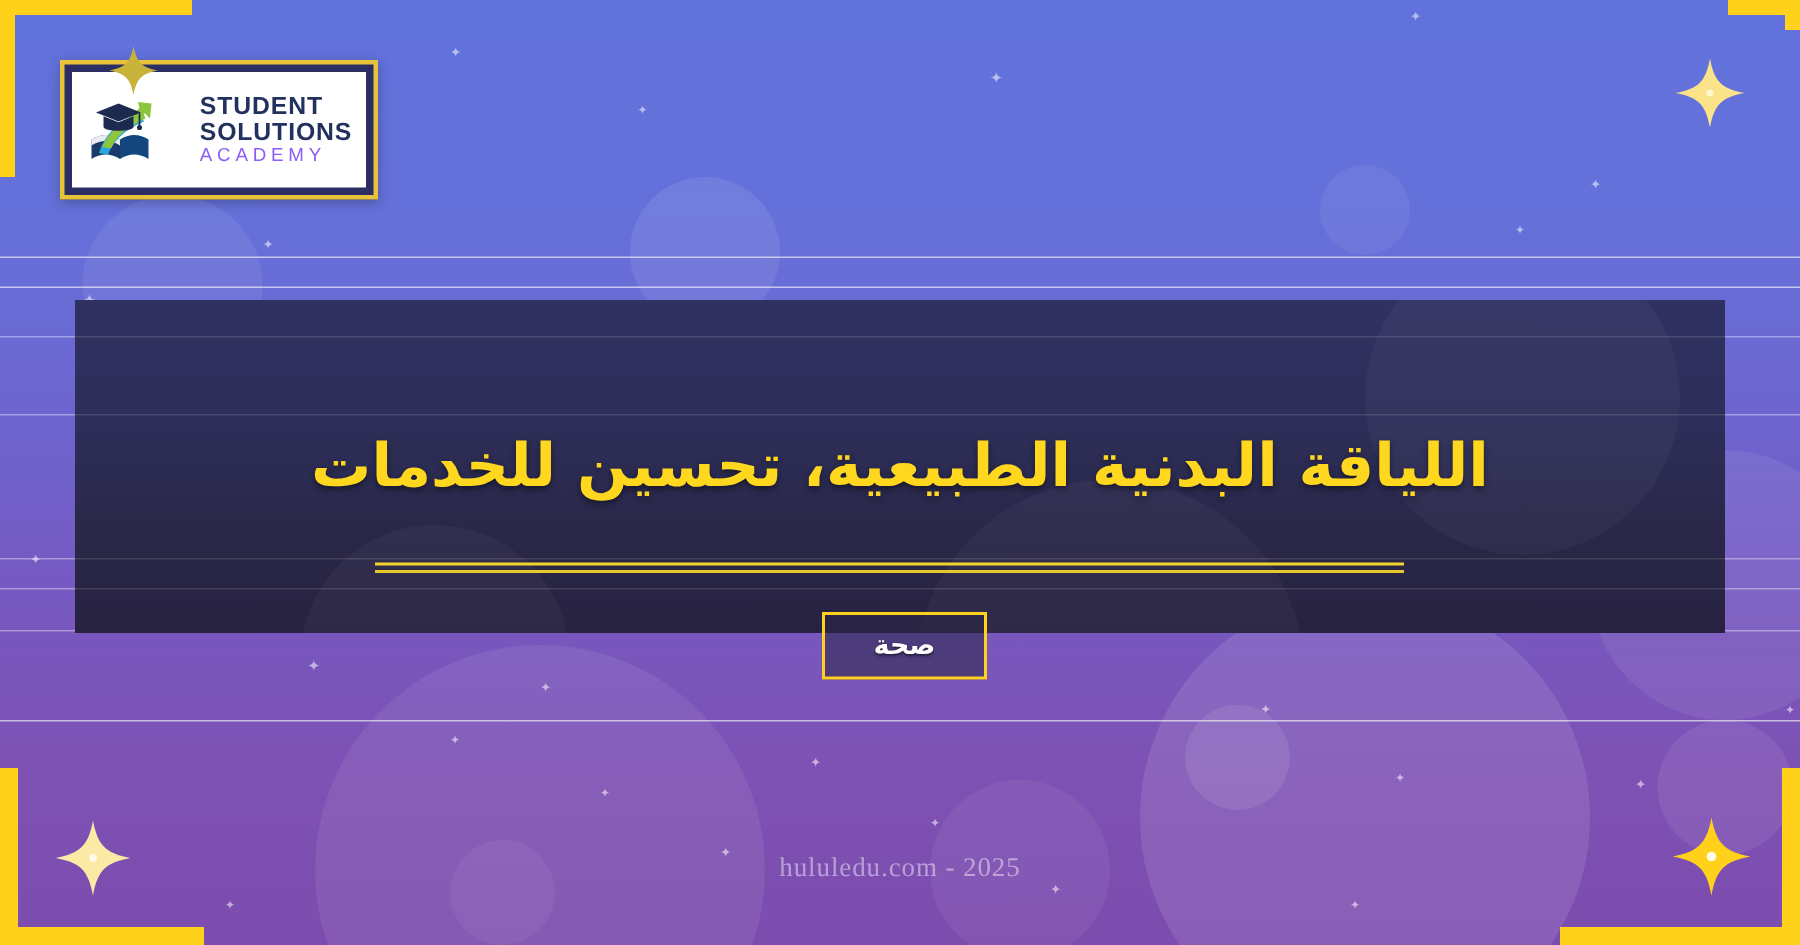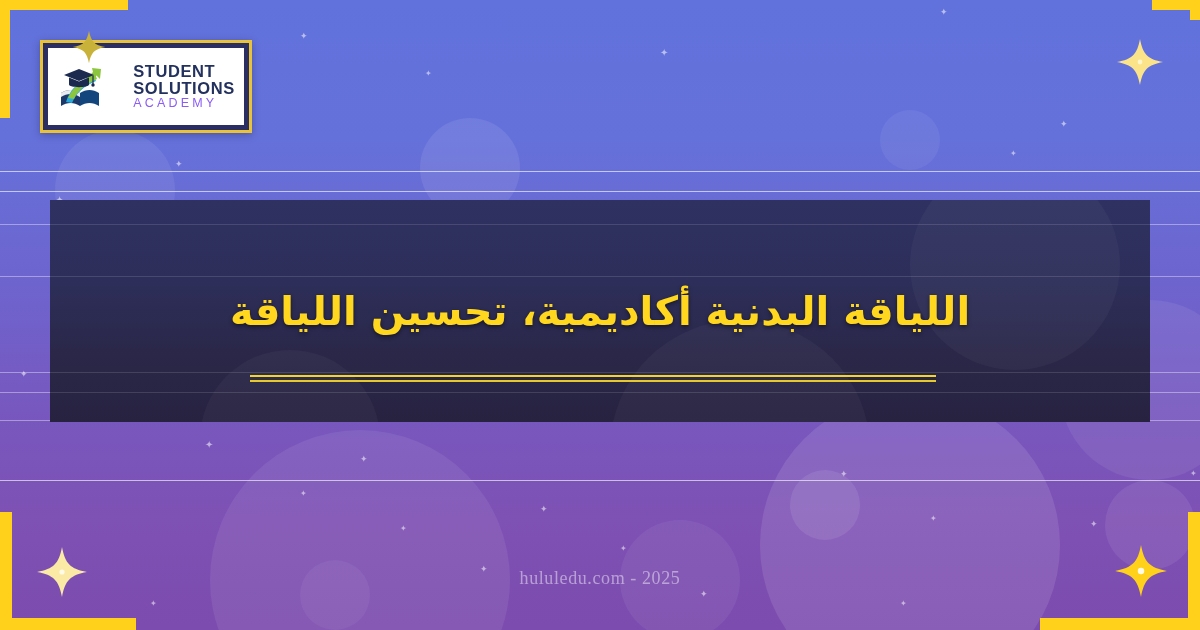--- a/index.html
+++ b/index.html
@@ -208,27 +208,30 @@
   <div class="panel">
     <div class="pcirc" style="left:860px; top:-40px; width:210px; height:210px;"></div>
     <div class="pcirc" style="left:560px; top:120px; width:260px; height:260px;"></div>
     <div class="pcirc" style="left:150px; top:150px; width:180px; height:180px;"></div>
     <div class="pline" style="top:24px"></div>
     <div class="pline" style="top:76px"></div>
     <div class="pline" style="top:172px"></div>
     <div class="pline" style="top:192px"></div>
   </div>
 
-  <div class="title">اللياقة البدنية أكاديمية، تحسين اللياقة</div>
+  <div class="title">اللياقة البدنية الطبيعية، تحسين للخدمات</div>
 
   <div class="underline">
     <i class="a"></i>
       <i class="b"></i>
   </div>
 
+  <div class="badge">
+    <span>صحة</span>
+  </div>
 
   <div class="logo-wrap">
     <div class="logo-inner">
       <svg class="logo-mark" viewBox="0 0 100 100">
 
         <path d="M8 62 C20 54 34 54 46 62 L46 88 C34 80 20 80 8 88 Z" fill="#1B3A6B"></path>
         <path d="M46 62 C58 54 72 54 84 62 L84 88 C72 80 58 80 46 88 Z" fill="#14467E"></path>
         <path d="M8 62 C20 54 34 54 46 62 L46 70 C34 62 20 62 8 70 Z" fill="#ffffff" opacity=".9"></path>
 
         <path d="M18 80 C26 54 44 38 72 26 L78 38 C54 48 38 62 30 82 Z" fill="#27A9E0"></path>

